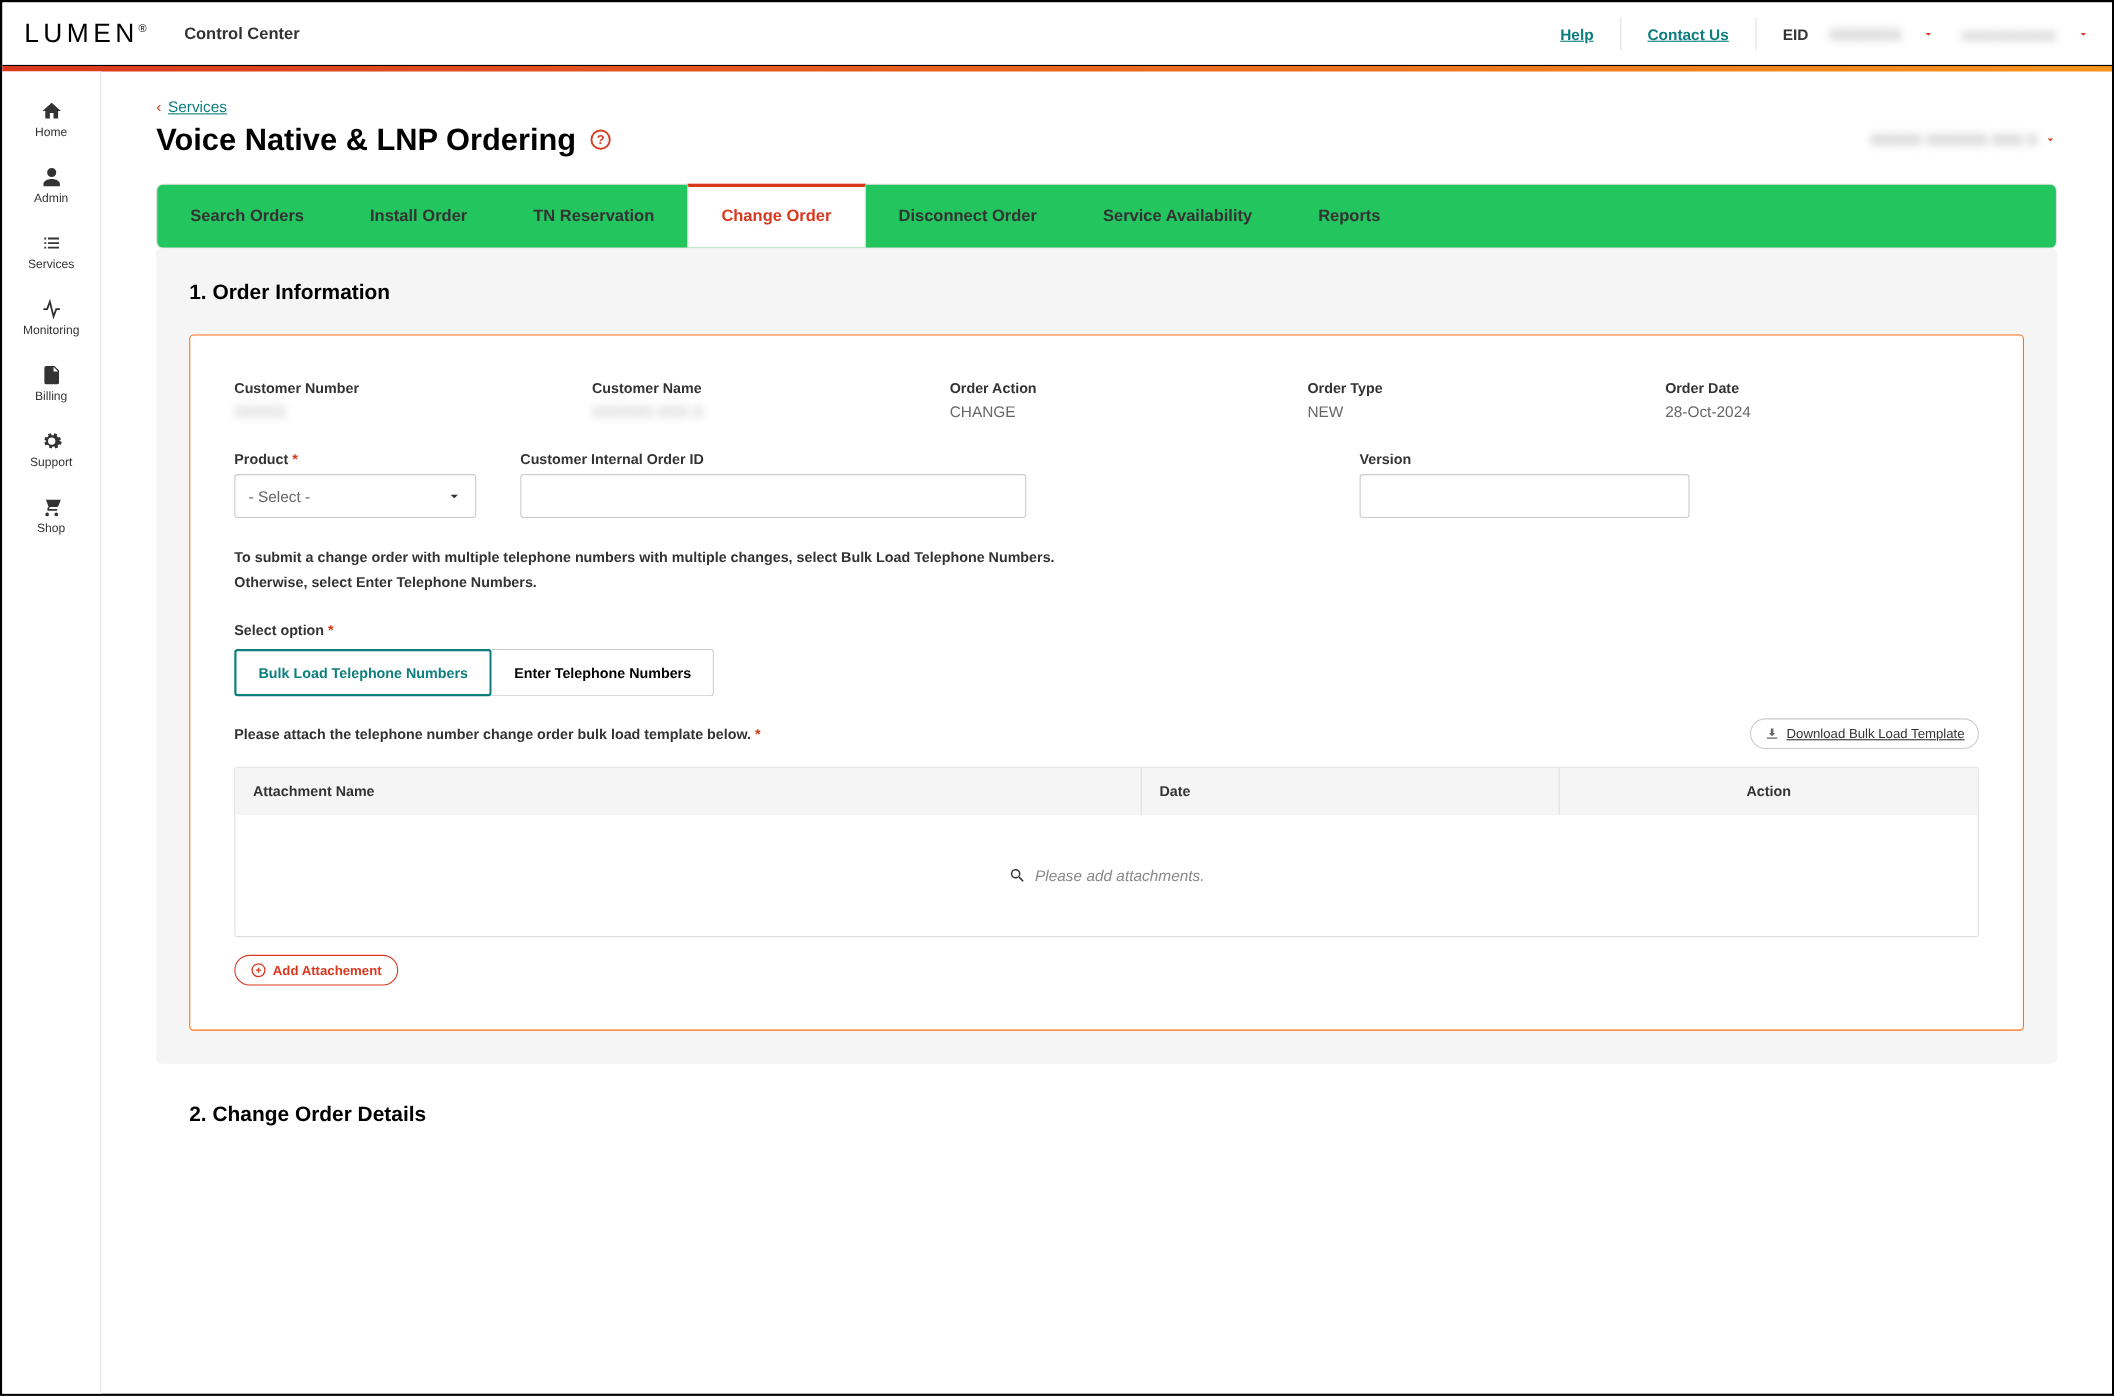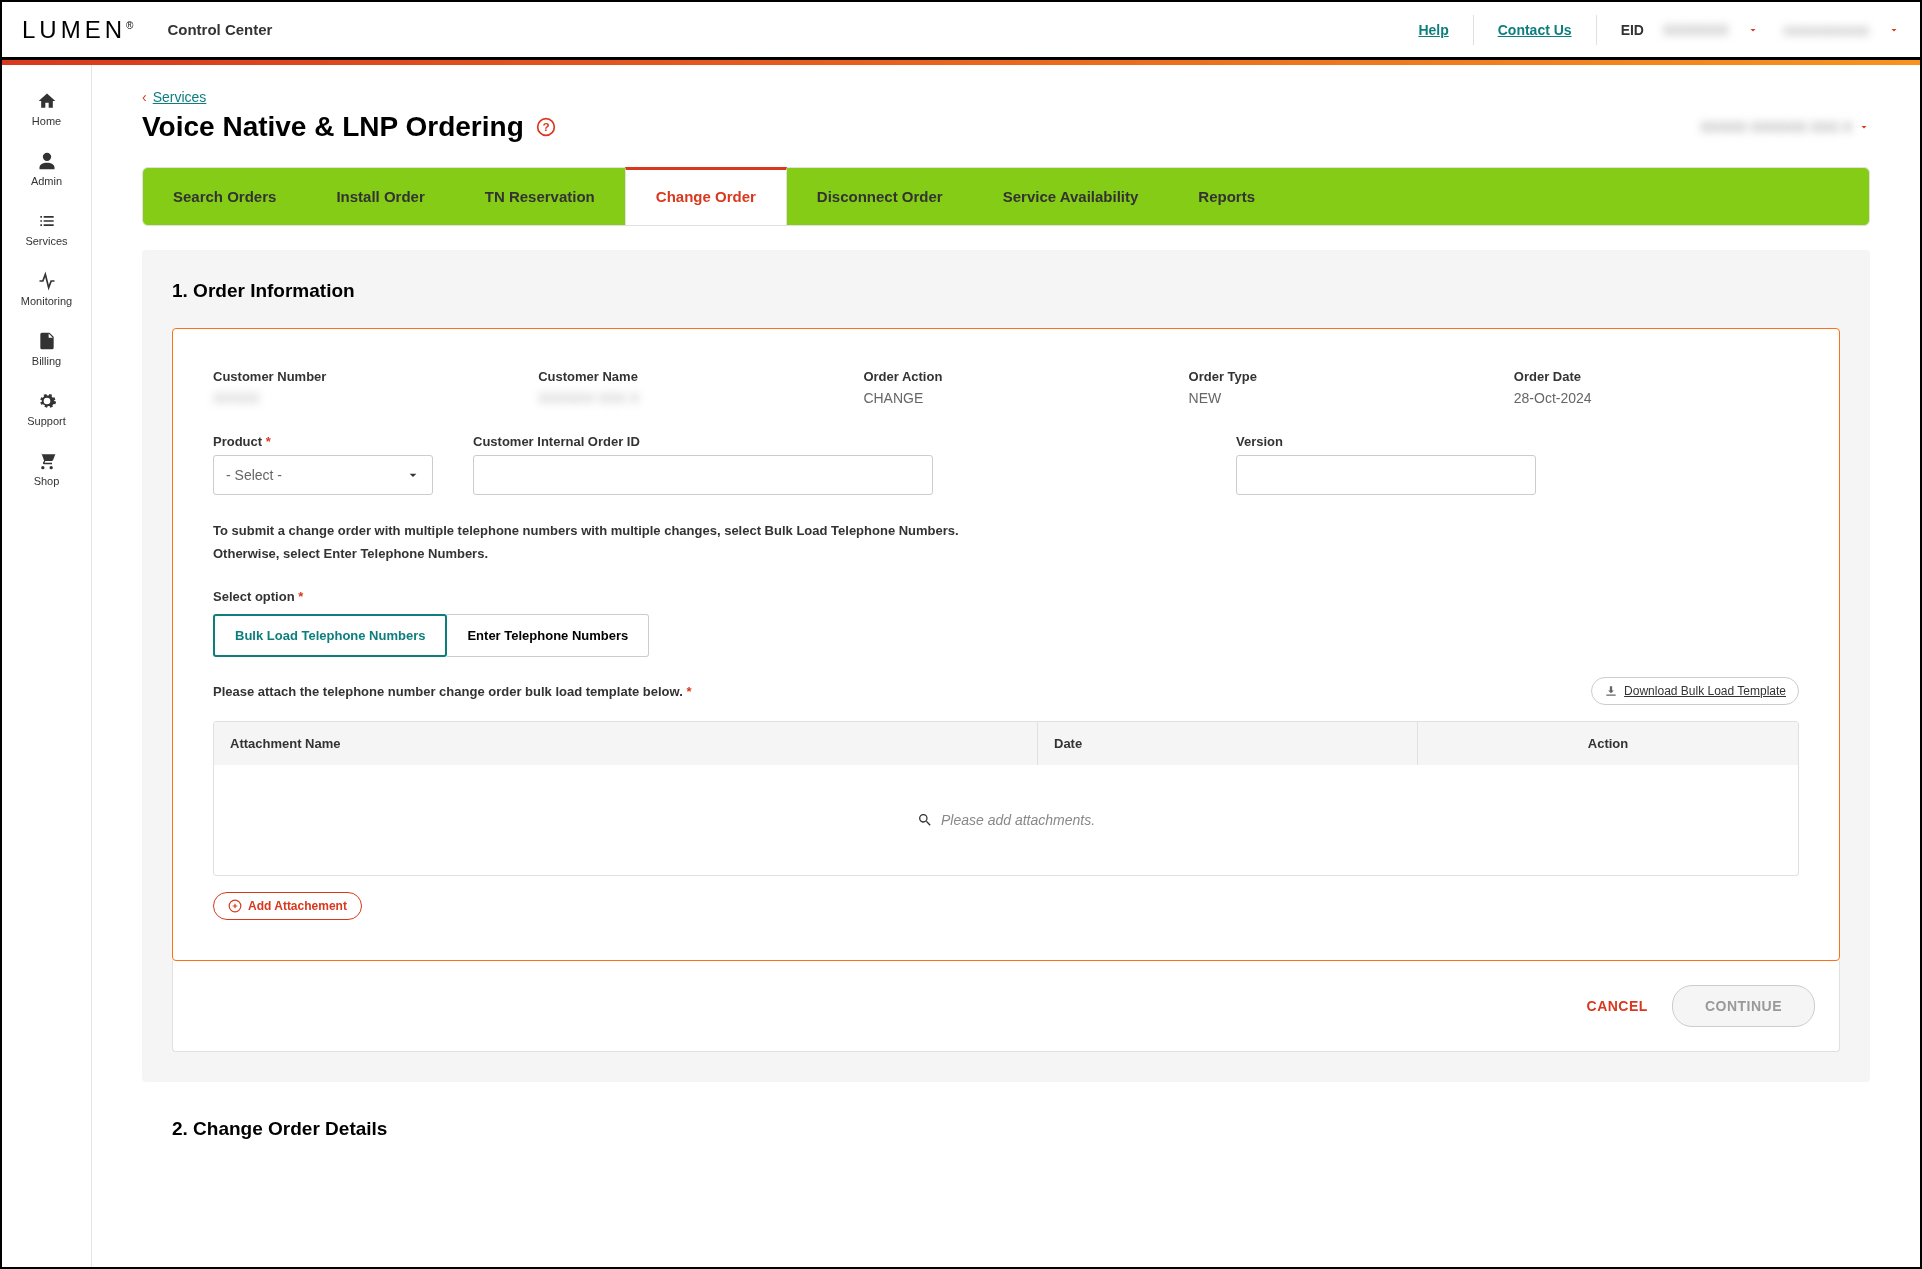--- a/index.html
+++ b/index.html
@@ -1,19 +1,19 @@
 <!DOCTYPE html>
 <html><head>
   <meta charset="utf-8">
   <style>
     * { box-sizing: border-box; margin: 0; padding: 0; }
     body { font-family: -apple-system, BlinkMacSystemFont, 'Segoe UI', Arial, sans-serif; font-size: 13px; color: #333; background: #fff; border: 2px solid #000; width: 1922px; height: 1269px; overflow: hidden; }
     
     
-    .header-bar { height: 58px; display: flex; align-items: center; padding: 4px 20px; border-bottom: 3px solid #000000; }
+    .header-bar { height: 58px; display: flex; align-items: center; padding: 4px 20px; border-bottom: 1px solid #000000; }
     .logo { font-family: Arial, sans-serif; font-size: 24px; font-weight: 300; letter-spacing: 4px; color: #000; margin-right: 30px; }
     .logo-reg { font-size: 10px; vertical-align: super; }
     .header-title { font-size: 15px; font-weight: 600; color: #333; }
     .header-right { margin-left: auto; display: flex; align-items: center; gap: 24px; }
     .header-link { color: #0d7e7e; font-size: 14px; font-weight: 600; text-decoration: underline; cursor: pointer; }
     .header-divider { width: 1px; height: 30px; background: #e0e0e0; }
     .header-account { display: flex; align-items: center; gap: 19px; cursor: pointer; font-size: 14px; font-weight: 600; }
     .header-account .blurred { filter: blur(4px); color: #aaa; }
     .chevron-down { width: 12px; height: 12px; display: inline-block; }
     .orange-line { height: 5px; background: linear-gradient(90deg, #d9381e 0%, #f7931e 100%); }
@@ -33,21 +33,21 @@
     .breadcrumb-chevron { color: #d9381e; font-size: 14px; }
     .breadcrumb-link { color: #0d7e7e; font-size: 14px; text-decoration: underline; cursor: pointer; }
     .page-title-row { display: flex; align-items: center; justify-content: space-between; margin-bottom: 24px; }
     .page-title-left { display: flex; align-items: center; gap: 12px; }
     .page-title { font-size: 28px; font-weight: 700; color: #000; }
     .help-icon { width: 20px; height: 20px; }
     .page-title-right { display: flex; align-items: center; gap: 6px; cursor: pointer; }
     .page-title-right .blurred { filter: blur(4px); color: #aaa; font-size: 14px; font-weight: 600; }
     
     
-    .tabs { display: flex; border: 1px solid #e0e0e0; border-radius: 6px; background: #84cc16; margin-bottom: 24px; }
+    .tabs { display: flex; border: 1px solid #e0e0e0; border-radius: 6px; background: #22c55e; }
     .tab { padding: 20px 30px; font-size: 15px; font-weight: 600; color: #333; cursor: pointer; }
     .tab.active { color: #d9381e; background: #fff; border-top: 3px solid #d9381e; border-left: 1px solid #e0e0e0; border-right: 1px solid #e0e0e0; margin-top: -1px; padding-top: 18px; }
     
     
     .section { background: #f5f5f5; border-radius: 4px; padding: 30px; margin-bottom: 16px; }
     .section-title { font-size: 19px; font-weight: 700; color: #000; margin-bottom: 26px; }
     .white-panel { background: #fff; border: 1px solid #f97316; border-radius: 4px; padding: 40px; }
     
     
     .form-grid { display: grid; grid-template-columns: repeat(5, 1fr); gap: 24px 40px; margin-bottom: 28px; }
@@ -282,21 +282,17 @@
         </div>
         
         <button class="add-attach">
           <svg width="14" height="14" viewBox="0 0 24 24">
               <circle cx="12" cy="12" r="10" fill="none" stroke="#d9381e" stroke-width="2"></circle>
               <path stroke="#d9381e" stroke-width="2" d="M12 8v8M8 12h8"></path>
             </svg>
           <span>Add Attachement</span>
         </button>
       </div>
-      <div class="action-bar">
-        <span class="cancel-btn">CANCEL</span>
-        <button class="continue-btn">CONTINUE</button>
-      </div>
     </div>
 
     <div class="section-title-2">2. Change Order Details</div>
   </div>
 </div>
 
 </body></html>

